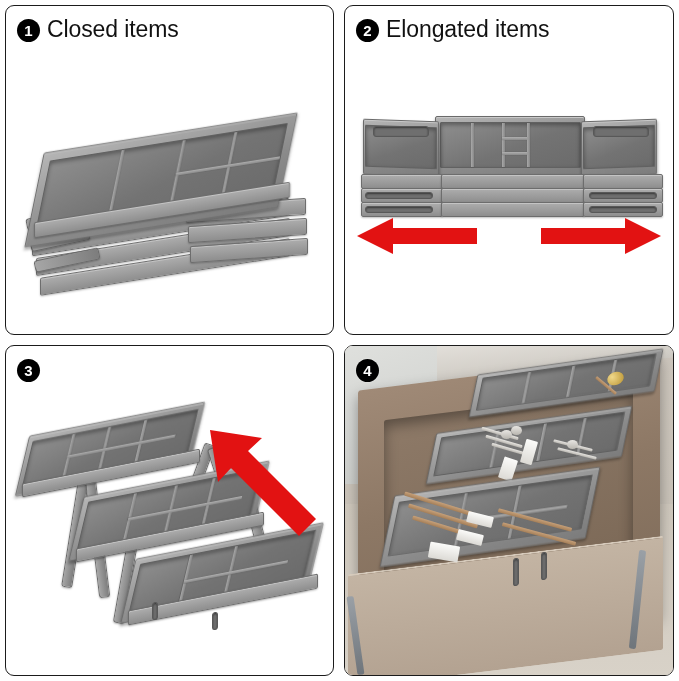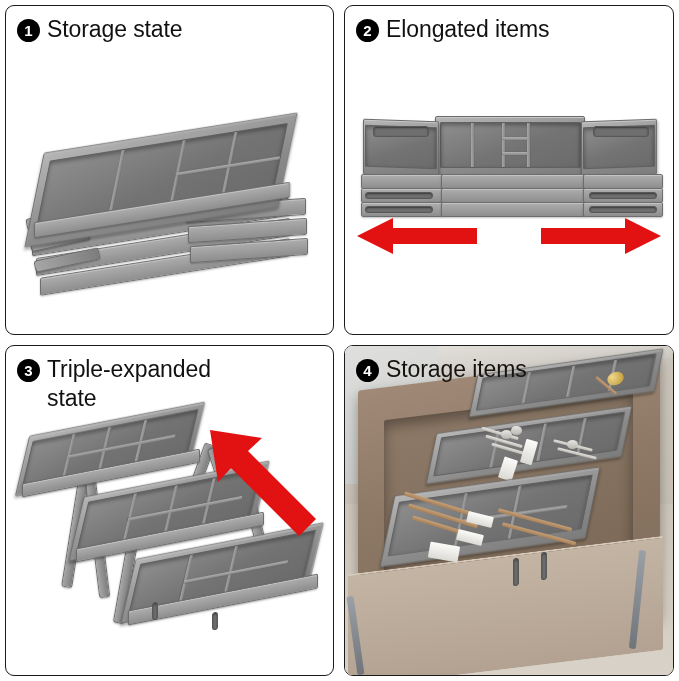--- a/index.html
+++ b/index.html
@@ -77,21 +77,21 @@
   .white-blk{position:absolute;background:linear-gradient(180deg,#fbfbf9,#dcdad5);border-radius:1px;}
 </style>
 </head>
 <body>
 
 <div class="sheet">
 
   <div class="panel" id="panel-1">
     <div class="hdr">
       <div class="badge">1</div>
-      <div class="hdr-txt">Storage state</div>
+      <div class="hdr-txt">Closed items</div>
     </div>
 
     <div class="stage">
 
       <div class="edge" style="left:26px;top:212px;width:255px;height:16px;transform:skewY(-9deg);"></div>
       <div class="edge" style="left:30px;top:232px;width:252px;height:16px;transform:skewY(-9deg);"></div>
       <div class="edge" style="left:34px;top:252px;width:248px;height:16px;transform:skewY(-9deg);"></div>
 
       <div class="edge" style="left:180px;top:196px;width:118px;height:15px;transform:skewY(-4deg);"></div>
       <div class="edge" style="left:182px;top:216px;width:117px;height:15px;transform:skewY(-4deg);"></div>
@@ -172,22 +172,20 @@
         <svg width="120" height="36" viewBox="0 0 120 36" aria-hidden="true">
           <polygon points="120,18 84,0 84,10 0,10 0,26 84,26 84,36" fill="#E21212"></polygon>
         </svg>
       </div>
     </div>
   </div>
 
   <div class="panel" id="panel-3">
     <div class="hdr">
       <div class="badge">3</div>
-      <div class="hdr-txt">Triple-expanded
-state</div>
     </div>
 
     <div class="stage">
 
       <div class="leg" style="left:64px;top:128px;width:9px;height:112px;transform:rotate(9deg);"></div>
       <div class="leg" style="left:86px;top:132px;width:9px;height:118px;transform:rotate(-7deg);"></div>
       <div class="leg" style="left:186px;top:96px;width:9px;height:72px;transform:rotate(20deg);"></div>
       <div class="leg" style="left:212px;top:100px;width:9px;height:72px;transform:rotate(-18deg);"></div>
       <div class="leg" style="left:116px;top:172px;width:9px;height:104px;transform:rotate(10deg);"></div>
       <div class="leg" style="left:248px;top:152px;width:9px;height:78px;transform:rotate(-14deg);"></div>
@@ -294,17 +292,16 @@
       <div class="white-blk" style="left:122px;top:168px;width:26px;height:11px;transform:rotate(14deg);"></div>
       <div class="white-blk" style="left:112px;top:186px;width:26px;height:11px;transform:rotate(14deg);"></div>
       <div class="white-blk" style="left:84px;top:198px;width:30px;height:16px;transform:rotate(10deg);"></div>
 
       <div class="handle" style="left:168px;top:212px;width:4px;height:26px;transform:skewY(-8deg);"></div>
       <div class="handle" style="left:196px;top:206px;width:4px;height:26px;transform:skewY(-8deg);"></div>
     </div>
 
     <div class="hdr">
       <div class="badge">4</div>
-      <div class="hdr-txt">Storage items</div>
     </div>
   </div>
 
 </div>
 
 </body></html>

